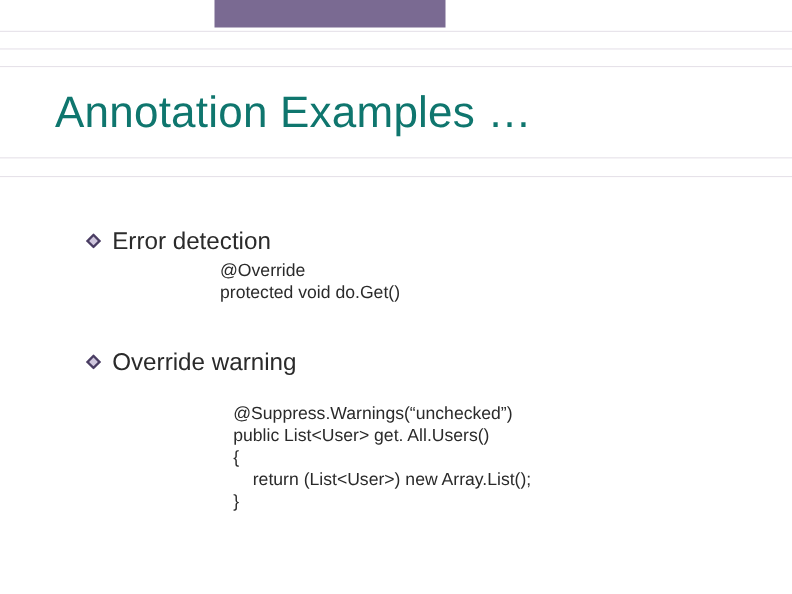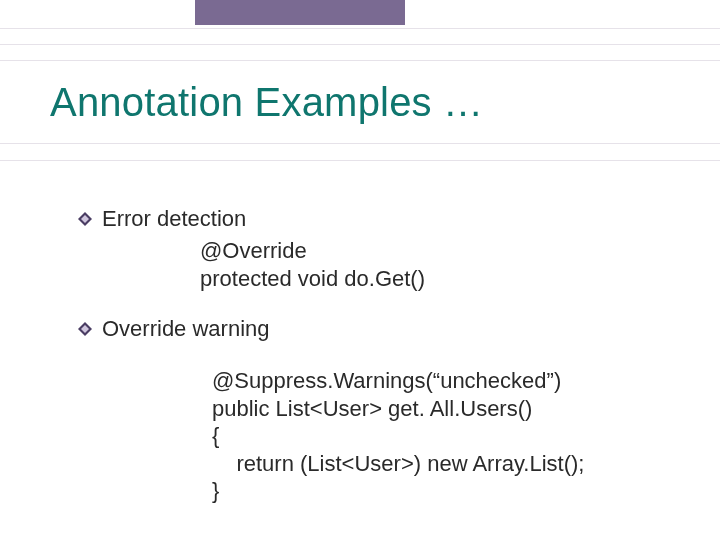--- a/index.html
+++ b/index.html
@@ -51,21 +51,21 @@
   .bullet-icon svg {
     position: absolute;
     top: 0; left: 0;
   }
   .bullet-label {
     font-size: 22px;
     color: #2a2a2a;
   }
   .code-block {
     position: absolute;
-    font-size: 22px;
+    font-size: 16px;
     color: #2a2a2a;
     line-height: 1.25;
     white-space: pre;
   }
 </style>
 </head>
 <body>
 
 <div class="grid-line" style="top:28px"></div>
 <div class="grid-line" style="top:44px"></div>

